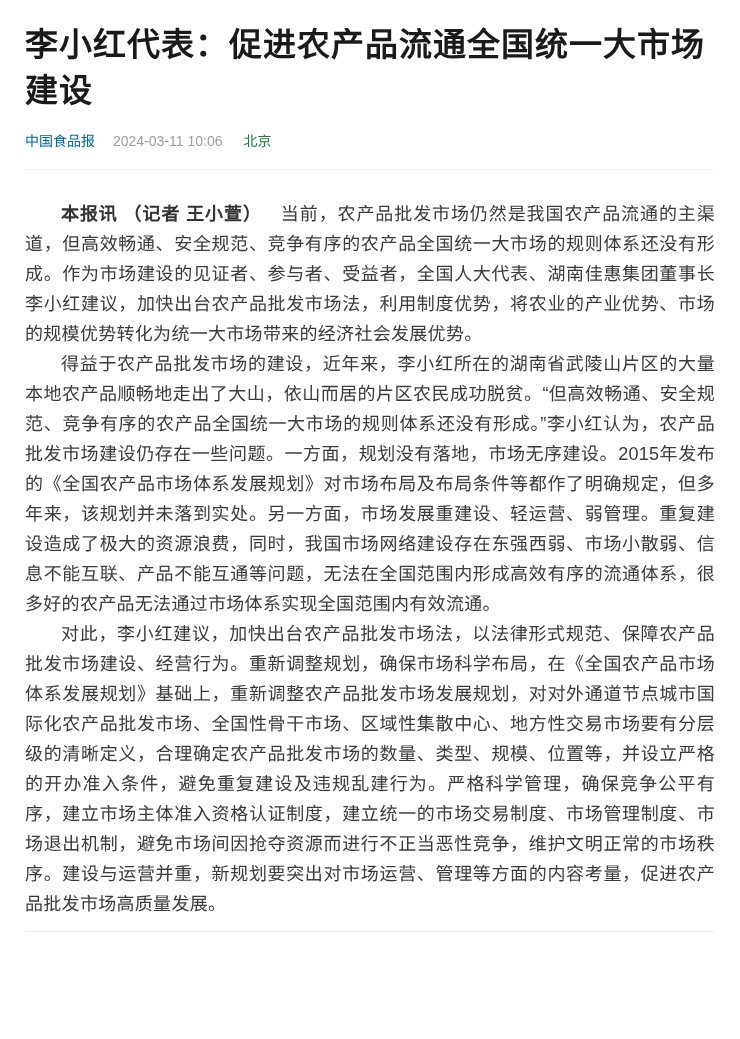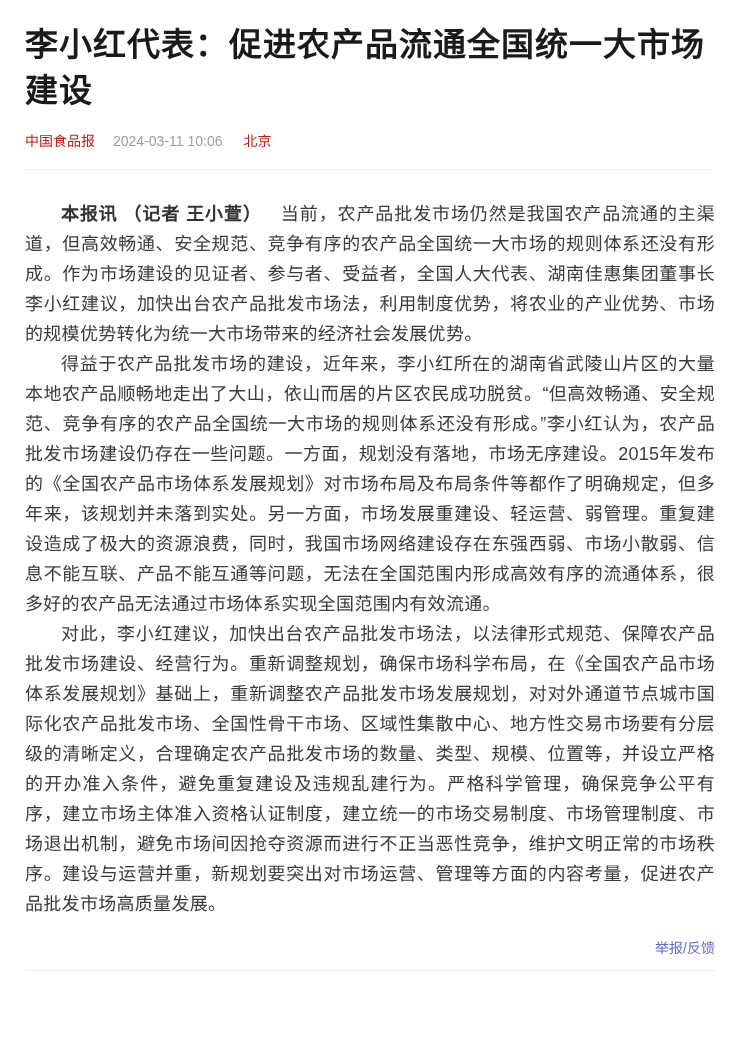--- a/index.html
+++ b/index.html
@@ -24,23 +24,23 @@
     color: #1a1a1a;
     letter-spacing: 1px;
   }
   .byline {
     margin-top: 17px;
     display: flex;
     align-items: center;
     font-size: 14px;
     line-height: 20px;
   }
-  .byline .source { color: #b91c1c; margin-right: 18px; }
+  .byline .source { color: #0369a1; margin-right: 18px; }
   .byline .date   { color: #9e9e9e; margin-right: 21px; }
-  .byline .location { color: #b91c1c; }
+  .byline .location { color: #15803d; }
   .divider-top {
     margin-top: 18px;
     border: none;
     border-top: 1px solid #f2f3f5;
     height: 0;
   }
   .article-body p {
     font-size: 18px;
     line-height: 30px;
     color: #3b3b3b;
@@ -89,19 +89,16 @@
   <hr class="divider-top">
 
   <div class="article-body">
     <p class="first"><span class="lead">本报讯 （记者 王小萱）</span><span>当前，农产品批发市场仍然是我国农产品流通的主渠道，但高效畅通、安全规范、竞争有序的农产品全国统一大市场的规则体系还没有形成。作为市场建设的见证者、参与者、受益者，全国人大代表、湖南佳惠集团董事长李小红建议，加快出台农产品批发市场法，利用制度优势，将农业的产业优势、市场的规模优势转化为统一大市场带来的经济社会发展优势。</span></p>
 
     <p><span>得益于农产品批发市场的建设，近年来，李小红所在的湖南省武陵山片区的大量本地农产品顺畅地走出了大山，依山而居的片区农民成功脱贫。“但高效畅通、安全规范、竞争有序的农产品全国统一大市场的规则体系还没有形成。”李小红认为，农产品批发市场建设仍存在一些问题。一方面，规划没有落地，市场无序建设。2015年发布的《全国农产品市场体系发展规划》对市场布局及布局条件等都作了明确规定，但多年来，该规划并未落到实处。另一方面，市场发展重建设、轻运营、弱管理。重复建设造成了极大的资源浪费，同时，我国市场网络建设存在东强西弱、市场小散弱、信息不能互联、产品不能互通等问题，无法在全国范围内形成高效有序的流通体系，很多好的农产品无法通过市场体系实现全国范围内有效流通。</span></p>
 
     <p><span>对此，李小红建议，加快出台农产品批发市场法，以法律形式规范、保障农产品批发市场建设、经营行为。重新调整规划，确保市场科学布局，在《全国农产品市场体系发展规划》基础上，重新调整农产品批发市场发展规划，对对外通道节点城市国际化农产品批发市场、全国性骨干市场、区域性集散中心、地方性交易市场要有分层级的清晰定义，合理确定农产品批发市场的数量、类型、规模、位置等，并设立严格的开办准入条件，避免重复建设及违规乱建行为。严格科学管理，确保竞争公平有序，建立市场主体准入资格认证制度，建立统一的市场交易制度、市场管理制度、市场退出机制，避免市场间因抢夺资源而进行不正当恶性竞争，维护文明正常的市场秩序。建设与运营并重，新规划要突出对市场运营、管理等方面的内容考量，促进农产品批发市场高质量发展。</span></p>
   </div>
 
-  <div class="footer-bar">
-    <a class="report-link">举报/反馈</a>
-  </div>
 
   <hr class="divider-bottom">
 
 </div>
 
 </body></html>

